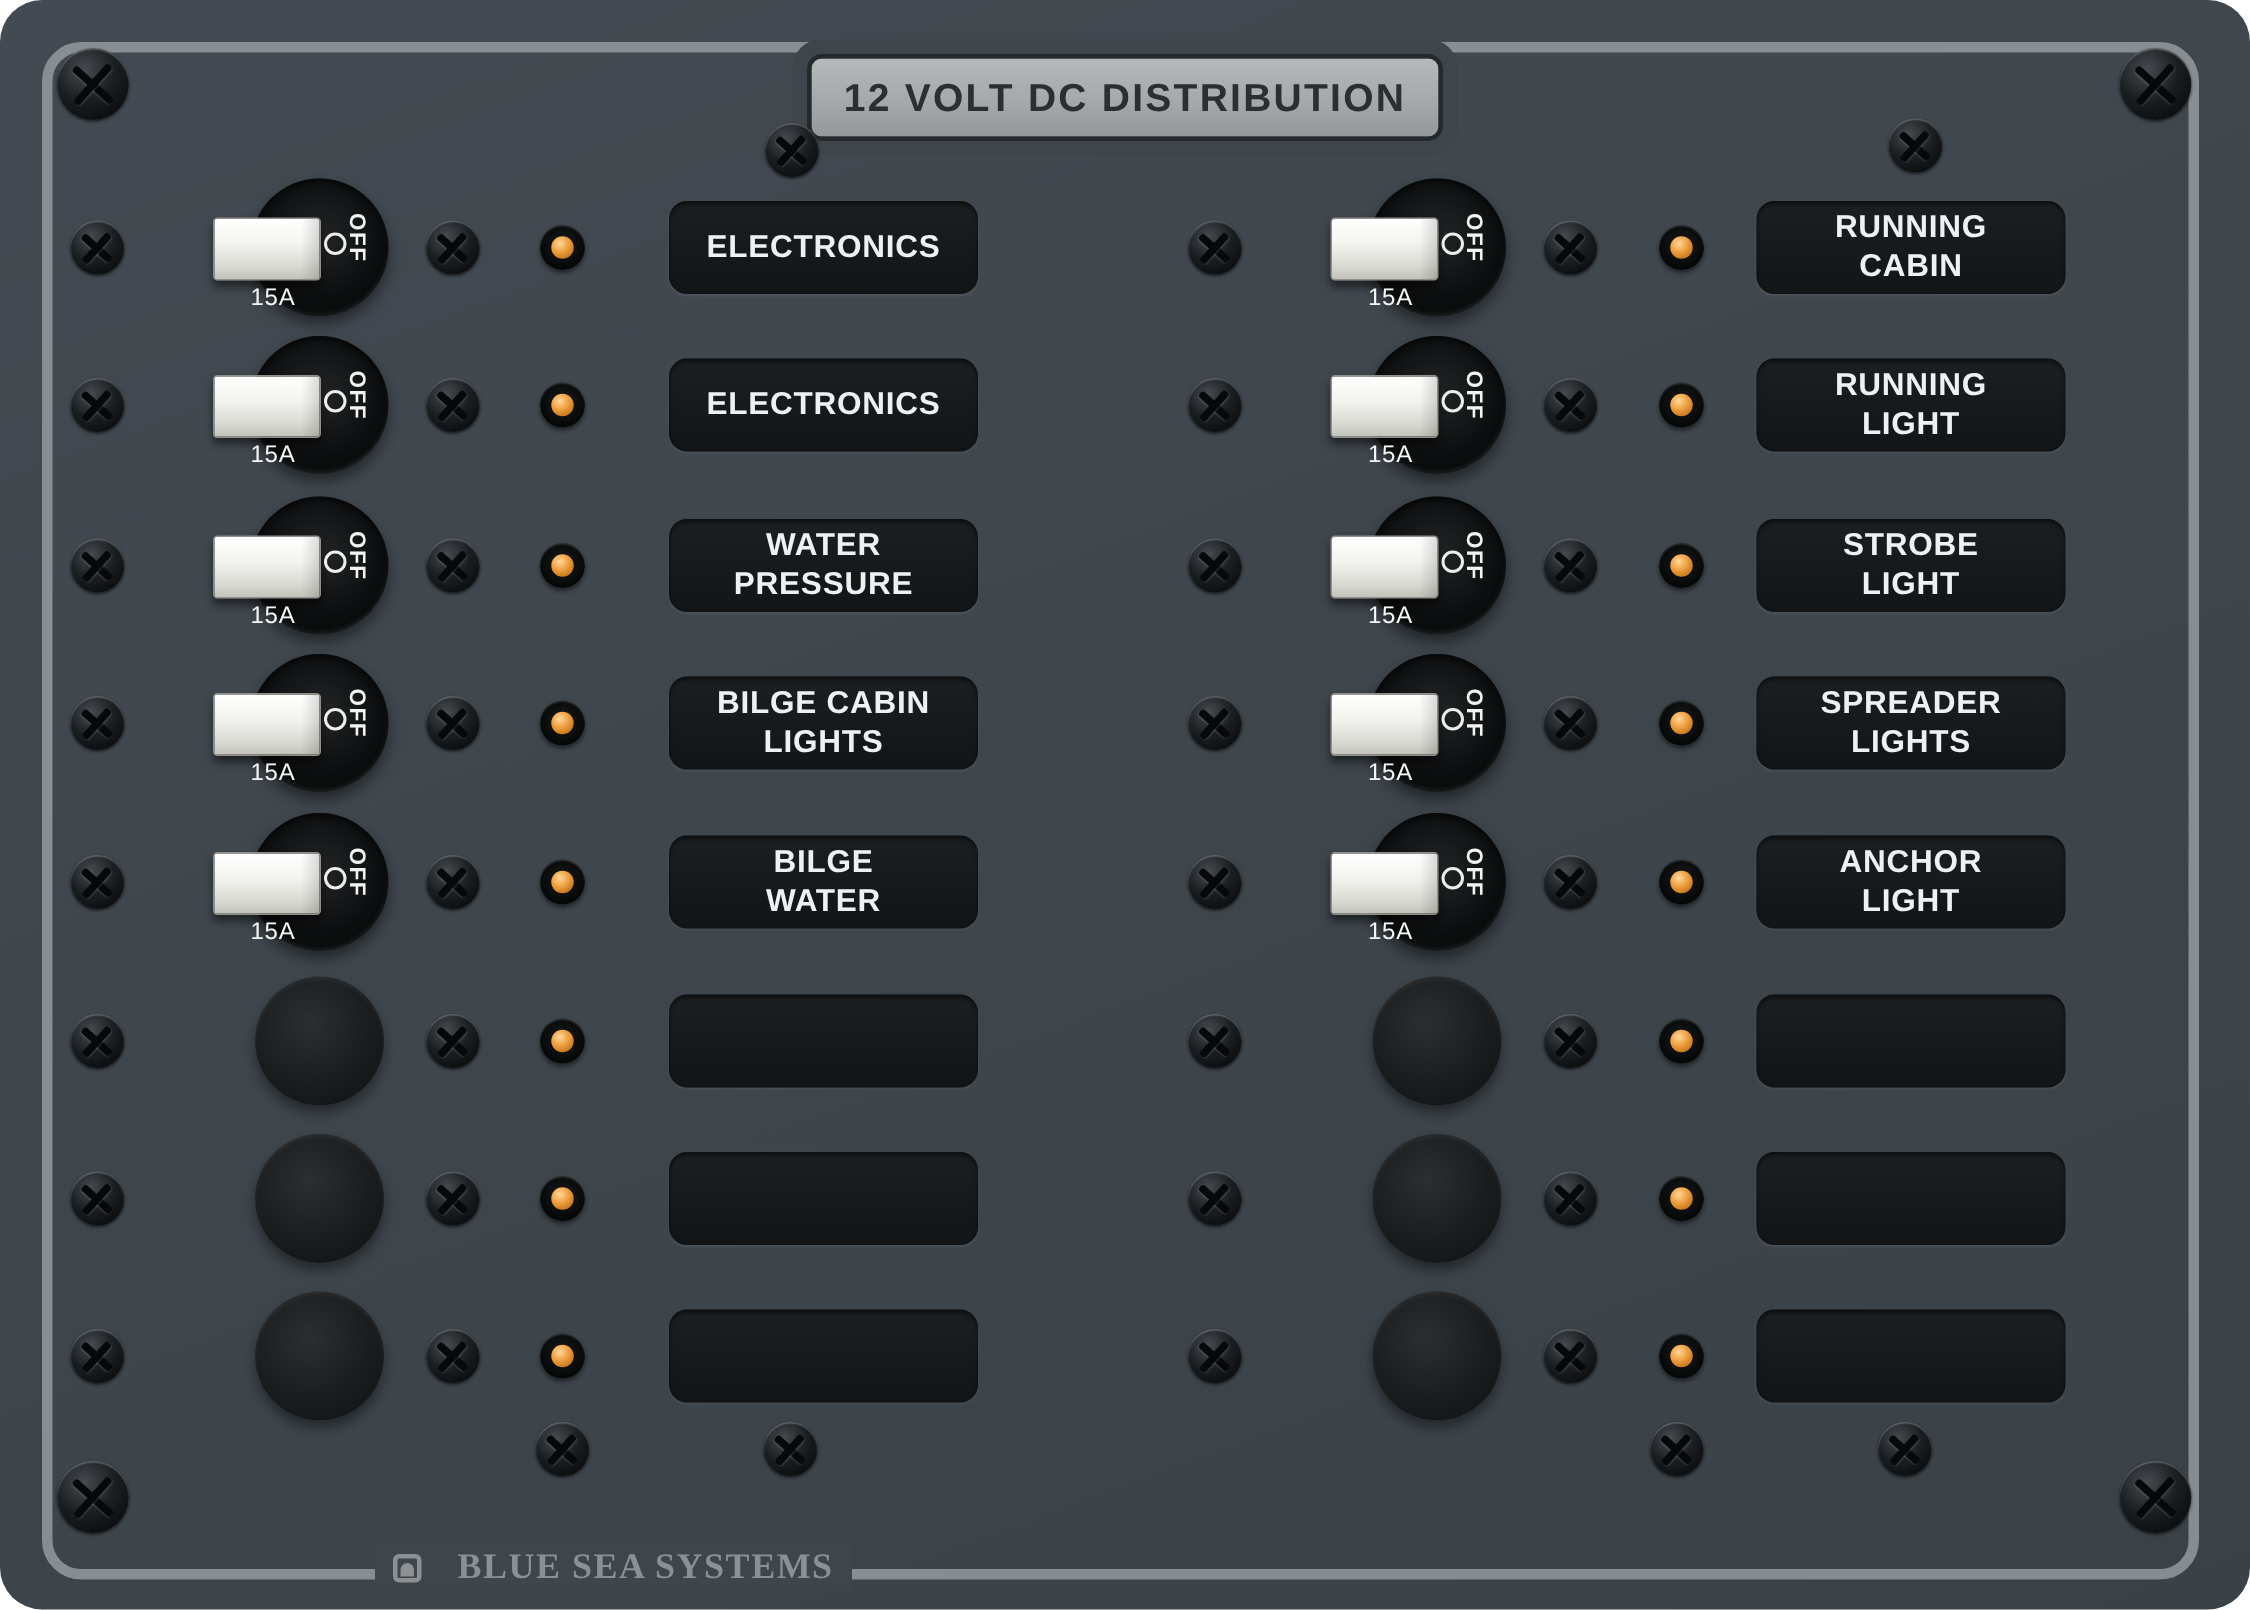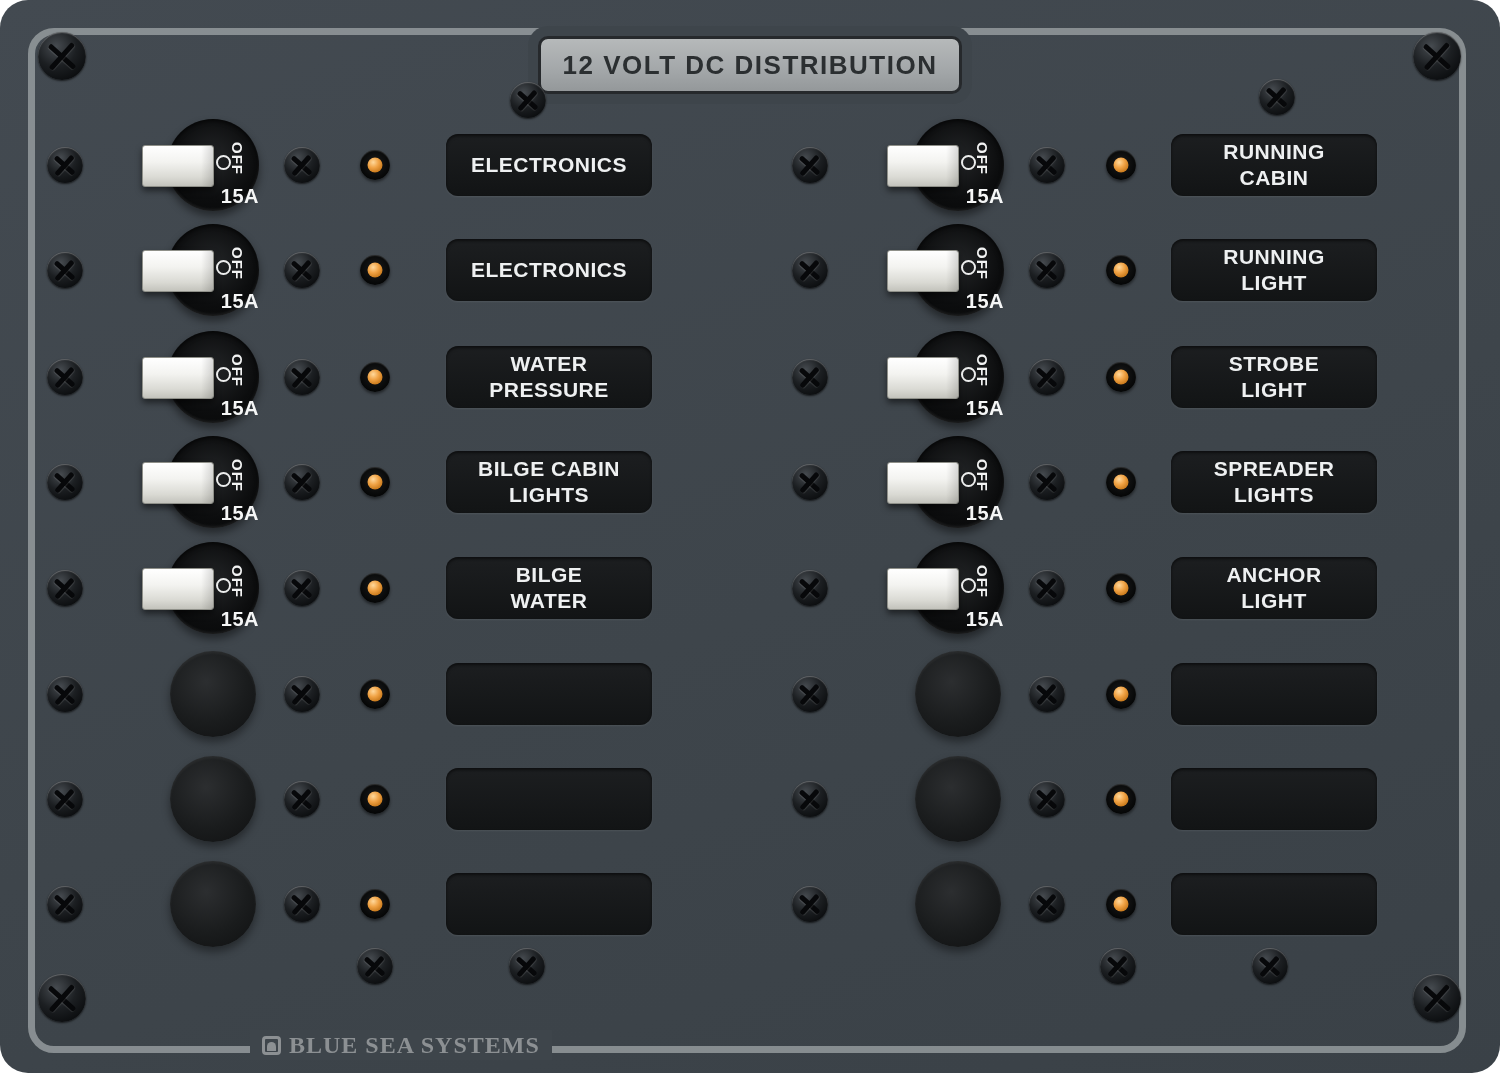--- a/index.html
+++ b/index.html
@@ -39,41 +39,41 @@
     box-shadow:0 5px 9px rgba(0,0,0,.45), inset 0 -2px 3px rgba(255,255,255,.08), inset 0 2px 4px rgba(0,0,0,.6);}
   .toggle{position:absolute;left:-25px;top:26px;width:70px;height:40px;border-radius:3px;
     background:linear-gradient(180deg,#ffffff 0%,#f3f3f0 40%,#dadad4 78%,#c3c3bc 100%);
     border:1px solid #8f9089;box-shadow:0 4px 6px rgba(0,0,0,.5);}
   .toggle::after{content:"";position:absolute;right:0;top:0;width:12px;height:100%;
     background:linear-gradient(90deg,rgba(0,0,0,0),rgba(0,0,0,.14));}
   .o-ring{position:absolute;left:49px;top:36px;width:11px;height:11px;border:2.5px solid #eceded;
     border-radius:50%;}
   .off{position:absolute;left:62px;top:23px;height:44px;writing-mode:vertical-rl;
     font-weight:bold;font-size:15px;letter-spacing:1px;color:#f2f3f3;}
-  .rating{position:absolute;bottom:3px;left:0;width:100%;text-align:right;
-    font-weight:bold;font-size:20px;color:#f5f6f6;letter-spacing:.5px;}
+  .rating{position:absolute;bottom:3px;left:0;width:100%;text-align:left;
+    font-weight:normal;font-size:16px;color:#f5f6f6;letter-spacing:.5px;}
   
   .cap{width:86px;height:86px;border-radius:50%;
     background:radial-gradient(circle at 42% 36%, #2c2e30 0%, #1a1c1d 55%, #0f1011 100%);
     box-shadow:0 5px 8px rgba(0,0,0,.4), inset 0 2px 3px rgba(255,255,255,.06);}
   
   .led{width:30px;height:30px;border-radius:50%;
     background:radial-gradient(circle at 50% 45%, #1b1c1d 0%, #050606 72%);
     box-shadow:0 2px 3px rgba(0,0,0,.5), inset 0 1px 1px rgba(255,255,255,.15);}
   .led i{position:absolute;left:50%;top:50%;transform:translate(-50%,-50%);width:15px;height:15px;
     border-radius:50%;display:block;
     background:radial-gradient(circle at 38% 32%, #ffd89b 0%, #f0a244 40%, #c97a1c 75%, #8f5410 100%);}
   
   .label{width:206px;height:62px;border-radius:12px;box-sizing:border-box;
     background:linear-gradient(180deg,#1c1e20 0%,#121415 100%);
     box-shadow:0 1px 2px rgba(255,255,255,.08), inset 0 2px 3px rgba(0,0,0,.55);
     display:flex;align-items:center;justify-content:center;text-align:center;
     white-space:pre-line;color:#eef0f1;font-weight:bold;font-size:21px;line-height:26px;letter-spacing:.5px;}
   
-  .brand{position:absolute;left:250px;top:1030px;height:30px;display:flex;align-items:center;gap:8px;
+  .brand{position:absolute;left:250px;top:1030px;height:30px;display:flex;align-items:center;gap:24px;
     background:#3e454b;padding:0 12px;z-index:4;}
   .brand-mark{width:19px;height:19px;box-sizing:border-box;border:3px solid #8c9093;border-radius:4px;
     position:relative;}
   .brand-mark::after{content:"";position:absolute;left:2px;bottom:1px;width:9px;height:9px;
     background:#8c9093;border-radius:50% 50% 0 0;}
   .brand-text{font-family:"Liberation Serif", serif;font-weight:bold;font-size:24px;
     color:#8c9093;letter-spacing:1px;white-space:nowrap;}
 </style>
 </head>
 <body>

